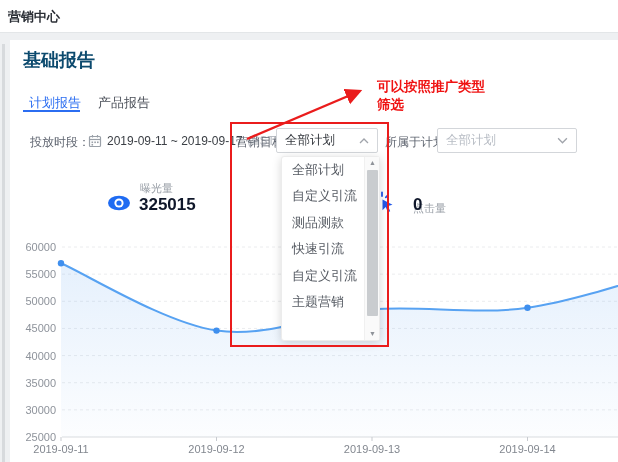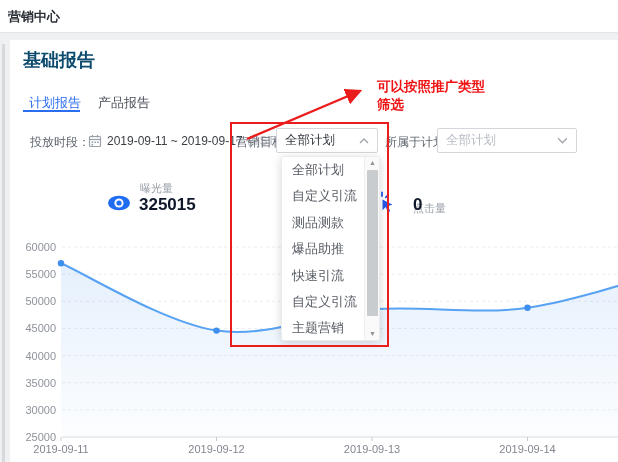--- a/index.html
+++ b/index.html
@@ -183,21 +183,20 @@
       <circle cx="216.5" cy="330.6" r="3.2" fill="#3f8fee"></circle>
       <circle cx="372" cy="309.42857142857144" r="3.2" fill="#3f8fee"></circle>
       <circle cx="527.5" cy="307.8" r="3.2" fill="#3f8fee"></circle>
     </svg>
 
   <div class="dd-panel">
     <ul class="dd-list" id="dd-options">
         <li>全部计划</li>
         <li>自定义引流</li>
         <li>测品测款</li>
-        <li>爆品助推</li>
         <li>快速引流</li>
         <li>自定义引流</li>
         <li>主题营销</li>
       </ul>
     <div class="dd-scrollbar">
       <div class="sb-arrow sb-up">▲</div>
       <div class="sb-thumb"></div>
       <div class="sb-arrow sb-down">▼</div>
     </div>
   </div>

